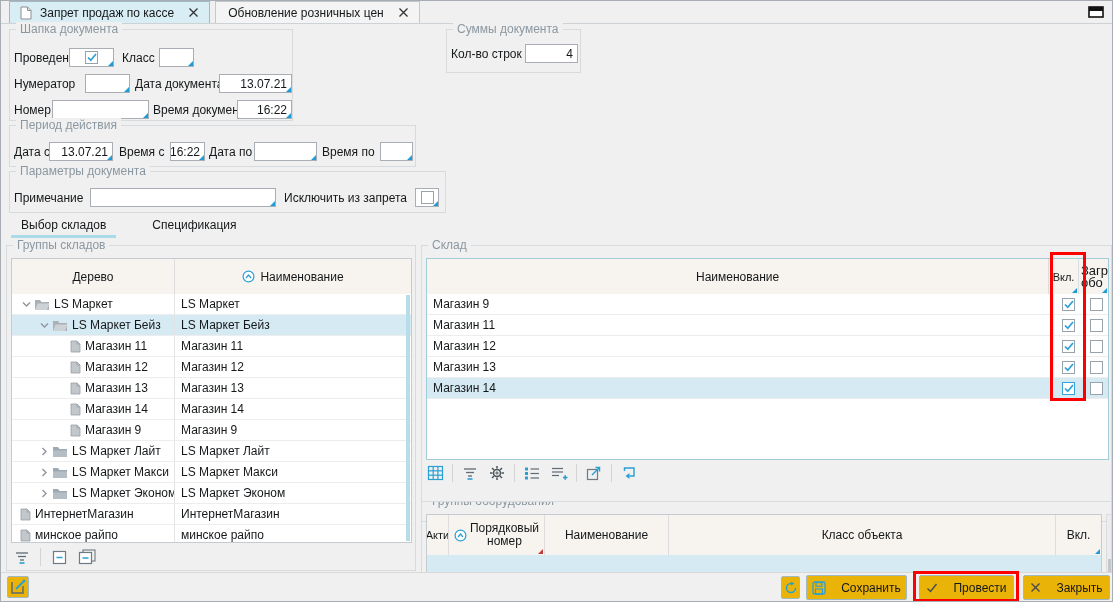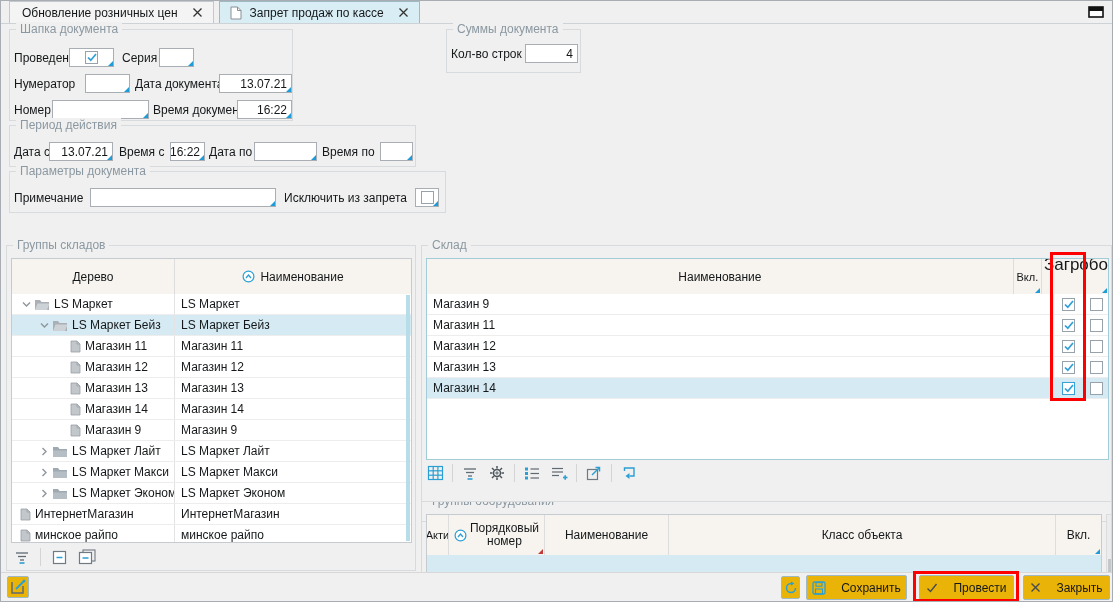--- a/index.html
+++ b/index.html
@@ -70,21 +70,21 @@
   .ticon{display:inline-flex;margin-right:4px;flex:0 0 auto;}
   .ttext{white-space:nowrap;}
   #tree-scroll{position:absolute;right:1px;top:36px;width:4px;height:246px;background:#b7dde8;}
   #wh-toolbar{position:absolute;left:5px;top:300px;display:flex;align-items:center;gap:8px;height:22px;}
 
   
   #g-sklad{left:420px;top:244px;width:691px;height:277px;}
   #sklad-table{position:absolute;left:4px;top:12px;width:683px;height:202px;background:#fff;border:1px solid #a3ccd9;box-sizing:border-box;overflow:hidden;}
   #sklad-table .hcn{width:627px;border-right:1px solid #ddd;}
   #sklad-table .hcv{width:30px;border-right:1px solid #ddd;font-size:11px;}
-  #sklad-table .hcz{flex:1;flex-direction:row;font-size:17px;line-height:12px;align-items:flex-start;padding-left:2px;}
+  #sklad-table .hcz{flex:1;flex-direction:column;font-size:13px;line-height:12px;align-items:flex-start;padding-left:2px;}
   #sklad-rows{position:absolute;left:0;top:35px;right:0;bottom:0;overflow:hidden;}
   .srow{display:flex;height:21px;border-bottom:1px solid #ededed;box-sizing:border-box;background:#fff;}
   .srow.sel{background:#d5eaf3;}
   .scell{display:flex;align-items:center;box-sizing:border-box;}
   .sname{width:627px;border-right:1px solid #ededed;padding-left:6px;}
   .svkl{width:30px;border-right:1px solid #ededed;justify-content:center;}
   .szagr{flex:1;justify-content:center;}
   #sklad-toolbar{position:absolute;left:3px;top:216px;display:flex;align-items:center;height:22px;gap:7px;}
 
   .tbtn{display:inline-flex;align-items:center;justify-content:center;width:20px;height:20px;cursor:default;}
@@ -130,62 +130,62 @@
   #annot-vkl{left:1049px;top:251px;width:36px;height:149px;}
   #annot-post{left:912px;top:570px;width:106px;height:31px;}
 </style>
 </head>
 <body>
 
 <div class="app">
 
   <div class="tabbar">
     <div id="main-tabs" style="display:flex;gap:5px;align-items:flex-end;">
-        <div class="tab">
-          <span class="tablabel">Обновление розничных цен</span>
-          <span class="tabclose">
-            <svg width="11" height="11" viewBox="0 0 11 11">
-              <path d="M1.5 1.5 L9.5 9.5 M9.5 1.5 L1.5 9.5" stroke="#333" stroke-width="1.3"></path>
-            </svg>
-          </span>
-        </div>
         <div class="tab active">
           <span class="tabicon">
             <svg width="12" height="14" viewBox="0 0 12 14">
               <path d="M1 1h6.5l3.5 3.5V13H1z" fill="#fff" stroke="#8a9096"></path>
               <path d="M7.5 1v3.5H11" fill="none" stroke="#8a9096"></path>
             </svg>
           </span>
           <span class="tablabel">Запрет продаж по кассе</span>
           <span class="tabclose">
             <svg width="11" height="11" viewBox="0 0 11 11">
               <path d="M1.5 1.5 L9.5 9.5 M9.5 1.5 L1.5 9.5" stroke="#333" stroke-width="1.3"></path>
             </svg>
           </span>
         </div>
+        <div class="tab">
+          <span class="tablabel">Обновление розничных цен</span>
+          <span class="tabclose">
+            <svg width="11" height="11" viewBox="0 0 11 11">
+              <path d="M1.5 1.5 L9.5 9.5 M9.5 1.5 L1.5 9.5" stroke="#333" stroke-width="1.3"></path>
+            </svg>
+          </span>
+        </div>
       </div>
   </div>
   <span class="restore" id="restore-ic">
       <svg width="16" height="12" viewBox="0 0 16 12">
         <rect x="1" y="1" width="14" height="10" fill="#fff" stroke="#111" stroke-width="1.6"></rect>
         <rect x="1" y="1" width="14" height="4" fill="#111"></rect>
       </svg>
     </span>
 
   <div class="group" id="g-header">
     <span class="glabel">Шапка документа</span>
     <span class="lbl" id="l-posted">Проведен</span>
     <div class="fld center" id="f-posted">
         <span class="cb checked" id="cb-posted">
           <svg width="10" height="9" viewBox="0 0 10 9">
             <path d="M1 4.5 L3.8 7.2 L9 1" fill="none" stroke="#2f9fd8" stroke-width="1.7"></path>
           </svg>
         </span>
       </div>
-    <span class="lbl" id="l-series">Серия</span>
+    <span class="lbl" id="l-series">Класс</span>
     <div class="fld" id="f-series">
         <span></span>
       </div>
     <span class="lbl" id="l-numerator">Нумератор</span>
     <div class="fld" id="f-numerator">
         <span></span>
       </div>
     <span class="lbl" id="l-docdate">Дата документа</span>
     <div class="fld right" id="f-docdate">
         <span>13.07.21</span>
@@ -233,20 +233,24 @@
     <span class="lbl" id="l-note">Примечание</span>
     <div class="fld" id="f-note">
         <span></span>
       </div>
     <span class="lbl" id="l-exclude">Исключить из запрета</span>
     <div class="fld center" id="f-exclude">
         <span class="cb"></span>
       </div>
   </div>
 
+  <div id="subtabs">
+      <div class="subtab active"><span>Выбор складов</span></div>
+      <div class="subtab"><span>Спецификация</span></div>
+    </div>
 
   <div class="group" id="g-wh">
     <span class="glabel">Группы складов</span>
     <div id="tree-table">
       <div class="thead">
         <div class="hc hc1">
             <span>Дерево</span>
           </div>
         <div class="hc hc2">
             <span class="sorticon" id="tree-sort">

